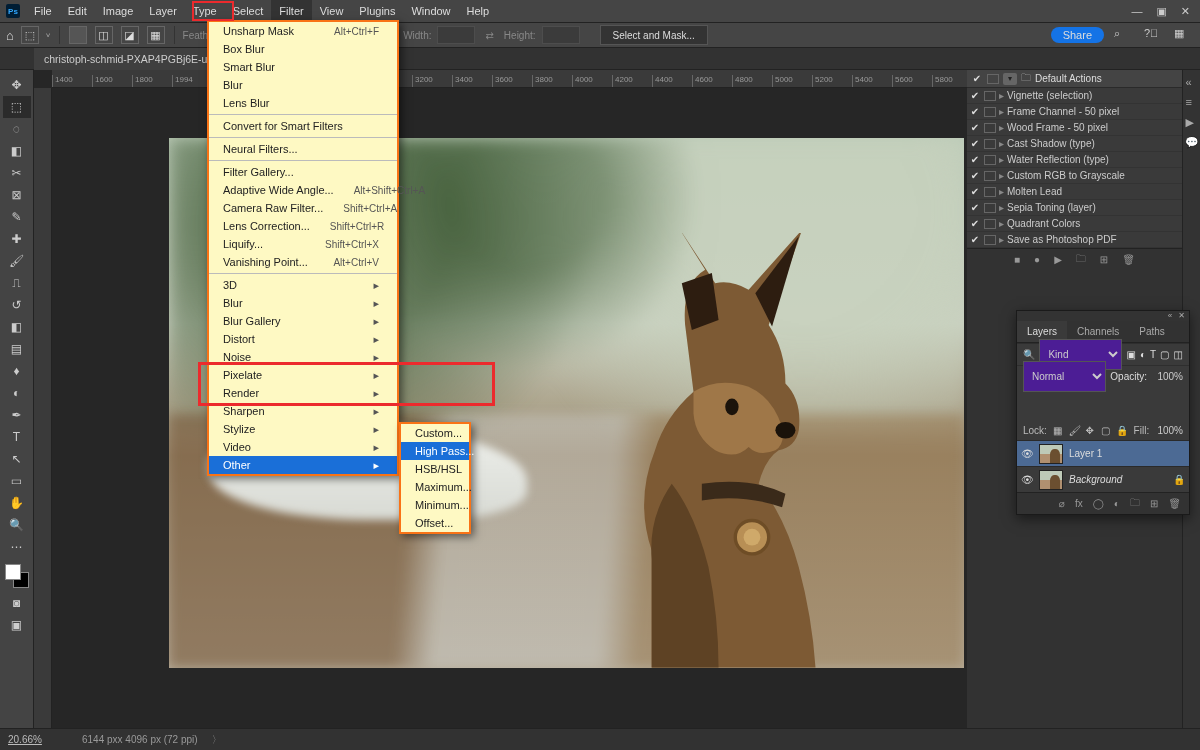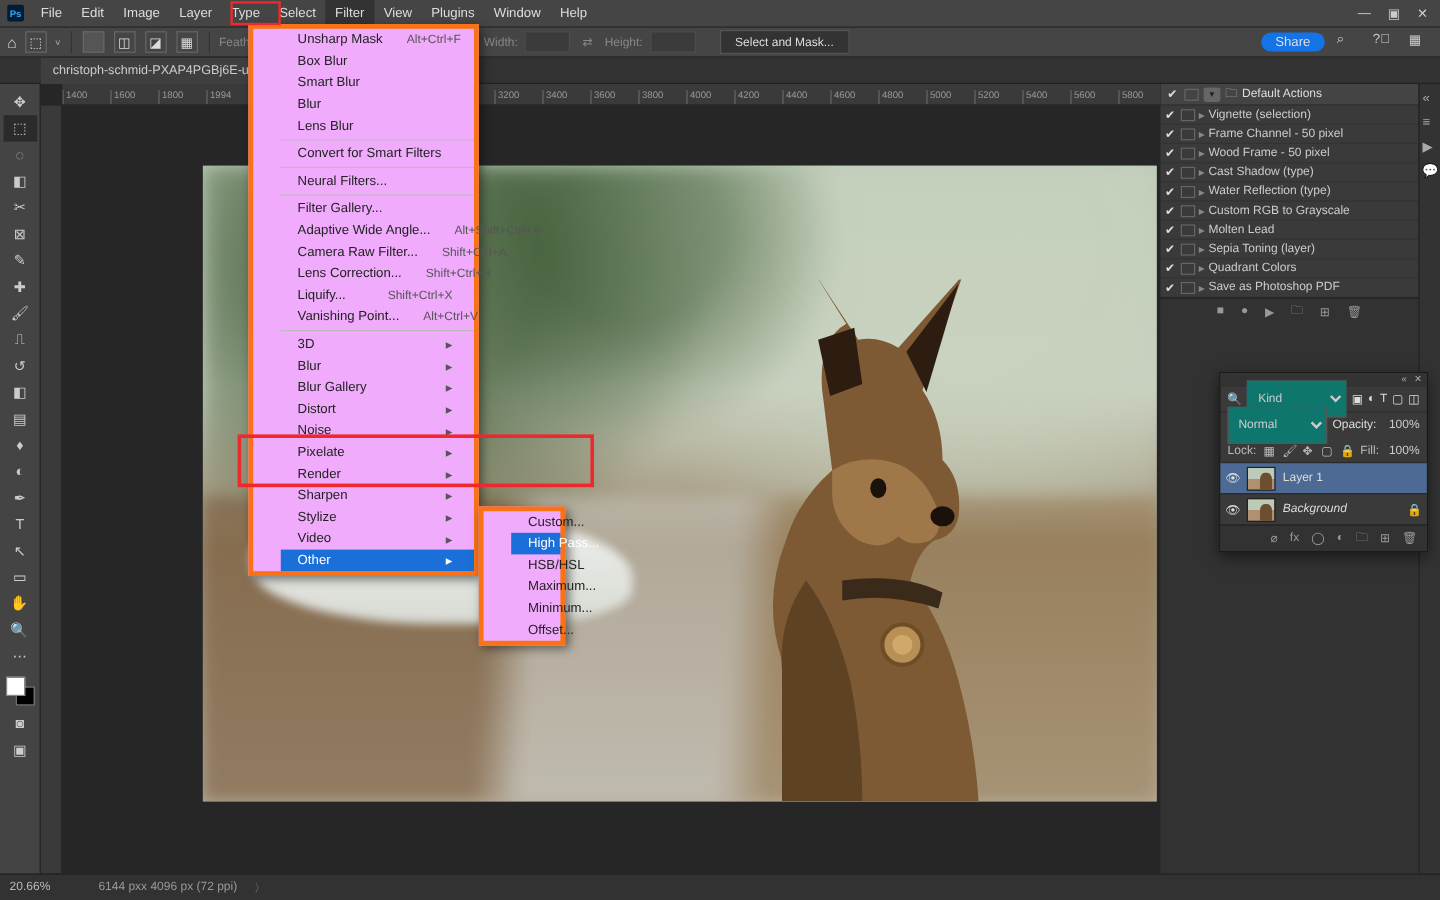--- a/index.html
+++ b/index.html
@@ -57,47 +57,47 @@
   .act-row .chk{width:12px;text-align:center;color:#ddd;}
   .act-row .sq{width:12px;height:10px;border:1px solid #666;margin:0 3px;}
   .act-row .car{width:8px;color:#888;}
   .act-row .lbl{flex:1;white-space:nowrap;overflow:hidden;}
   .act-btnrow{height:22px;display:flex;align-items:center;justify-content:center;gap:14px;background:#323232;border-top:1px solid #222;color:#999;font-size:10px;}
   .gap-fill{flex:1;background:#323232;}
   .floatpanel{position:absolute;right:10px;top:310px;width:174px;background:#3a3a3a;border:1px solid #1a1a1a;box-shadow:0 4px 12px rgba(0,0,0,0.5);}
   .floatpanel .tbar{height:10px;background:#333;display:flex;justify-content:flex-end;padding:0 4px;font-size:8px;color:#aaa;gap:6px;}
   .lay-body{font-size:10px;}
   .lay-row{display:flex;align-items:center;height:22px;padding:0 6px;gap:4px;border-top:1px solid #2e2e2e;}
-  .lay-sel, .lay-input{background:#0f766e;border:1px solid #555;color:#ccc;height:31px;font-size:10px;}
+  .lay-sel, .lay-input{background:#4c1d95;border:1px solid #555;color:#ccc;height:31px;font-size:10px;}
   .lay-sel{flex:1;padding:0 4px;}
   .lay-val{width:32px;text-align:right;color:#ccc;}
-  .lockrow{display:flex;align-items:center;gap:6px;height:20px;padding:0 6px;color:#bbb;}
+  .lockrow{display:flex;align-items:center;gap:6px;height:20px;padding:0 6px;color:#bbb;margin-top:33px;}
   .lockrow .licon{width:11px;height:11px;}
   .layer{display:flex;align-items:center;height:26px;padding:0 4px;gap:6px;background:#3a3a3a;border-top:1px solid #2a2a2a;}
   .layer.sel{background:#4c6a94;}
   .layer .eye{width:12px;color:#ddd;}
   .layer .thumb{width:24px;height:20px;background:linear-gradient(180deg,#becab8 0 50%,#b09070 50% 100%);border:1px solid #222;position:relative;}
   .layer .thumb::after{content:"";position:absolute;right:2px;bottom:0;width:10px;height:14px;background:#6b4f30;border-radius:40% 40% 0 0;}
   .layer .nm{flex:1;font-size:10px;}
   .layer .lock{color:#ccc;width:12px;}
   .lay-foot{height:22px;display:flex;align-items:center;justify-content:flex-end;gap:10px;padding:0 8px;color:#999;border-top:1px solid #222;background:#323232;}
   
-  .dropdown{position:absolute;background:#f0abfc;color:#222;border:4px solid #f97316;box-shadow:3px 3px 8px rgba(0,0,0,0.5);font-size:11px;z-index:50;padding-left:23px;}
+  .dropdown{position:absolute;background:#fef9c3;color:#222;border:2px solid #f97316;box-shadow:3px 3px 8px rgba(0,0,0,0.5);font-size:11px;z-index:50;}
   .dropdown .drow{display:flex;align-items:center;height:18px;padding:0 18px 0 14px;white-space:nowrap;}
   .dropdown .drow.highlight{background:#1a6fd8;color:#fff;}
   .dropdown .drow .sc{margin-left:auto;color:#555;font-size:10px;padding-left:20px;}
   .dropdown .drow .car{margin-left:auto;color:#555;padding-left:20px;}
   .dropdown .drow.highlight .car{color:#fff;}
   .dropdown hr{border:none;border-top:1px solid #bbb;margin:2px 0;}
   .filter-menu{top:20px;left:207px;width:192px;}
   .sub-menu{top:378px;left:399px;width:72px;margin-top:44px;}
   .redbox1{position:absolute;border:2px solid #ec2a2d;top:1px;left:192px;width:42px;height:20px;z-index:60;pointer-events:none;}
   .redbox2{position:absolute;border:3px solid #ec2a2d;top:362px;left:198px;width:297px;height:44px;z-index:60;pointer-events:none;}
   .status{position:absolute;bottom:0;left:0;right:0;height:22px;background:#323232;border-top:1px solid #222;display:flex;align-items:center;padding:0 8px;gap:14px;font-size:10px;color:#bbb;}
-  .status .zoom{width:60px;}
+  .status .zoom{width:60px;text-decoration:underline;}
   .status .docinfo{color:#999;}
 </style>
 </head>
 <body>
 
 <div class="menubar">
   <div class="ps">Ps</div>
   <div id="menubar-items" style="display: flex;">
       <div class="mitem">File</div>
       <div class="mitem">Edit</div>
@@ -321,20 +321,25 @@
     <span class="ricon">≡</span>
     <span class="ricon">▶</span>
     <span class="ricon">💬</span>
   </div>
 </div>
 
 <div class="floatpanel">
   <div class="tbar">
       <span>«</span>
       <span>✕</span>
+    </div>
+  <div class="panel-tabs" id="layTabs">
+      <div class="ptab active">Layers</div>
+      <div class="ptab">Channels</div>
+      <div class="ptab">Paths</div>
     </div>
   <div class="lay-body">
     <div class="lay-row">
       <span>🔍</span>
       <select class="lay-sel"><option>Kind</option></select>
       <span>▣</span>
       <span>◐</span>
       <span>T</span>
       <span>▢</span>
       <span>◫</span>

